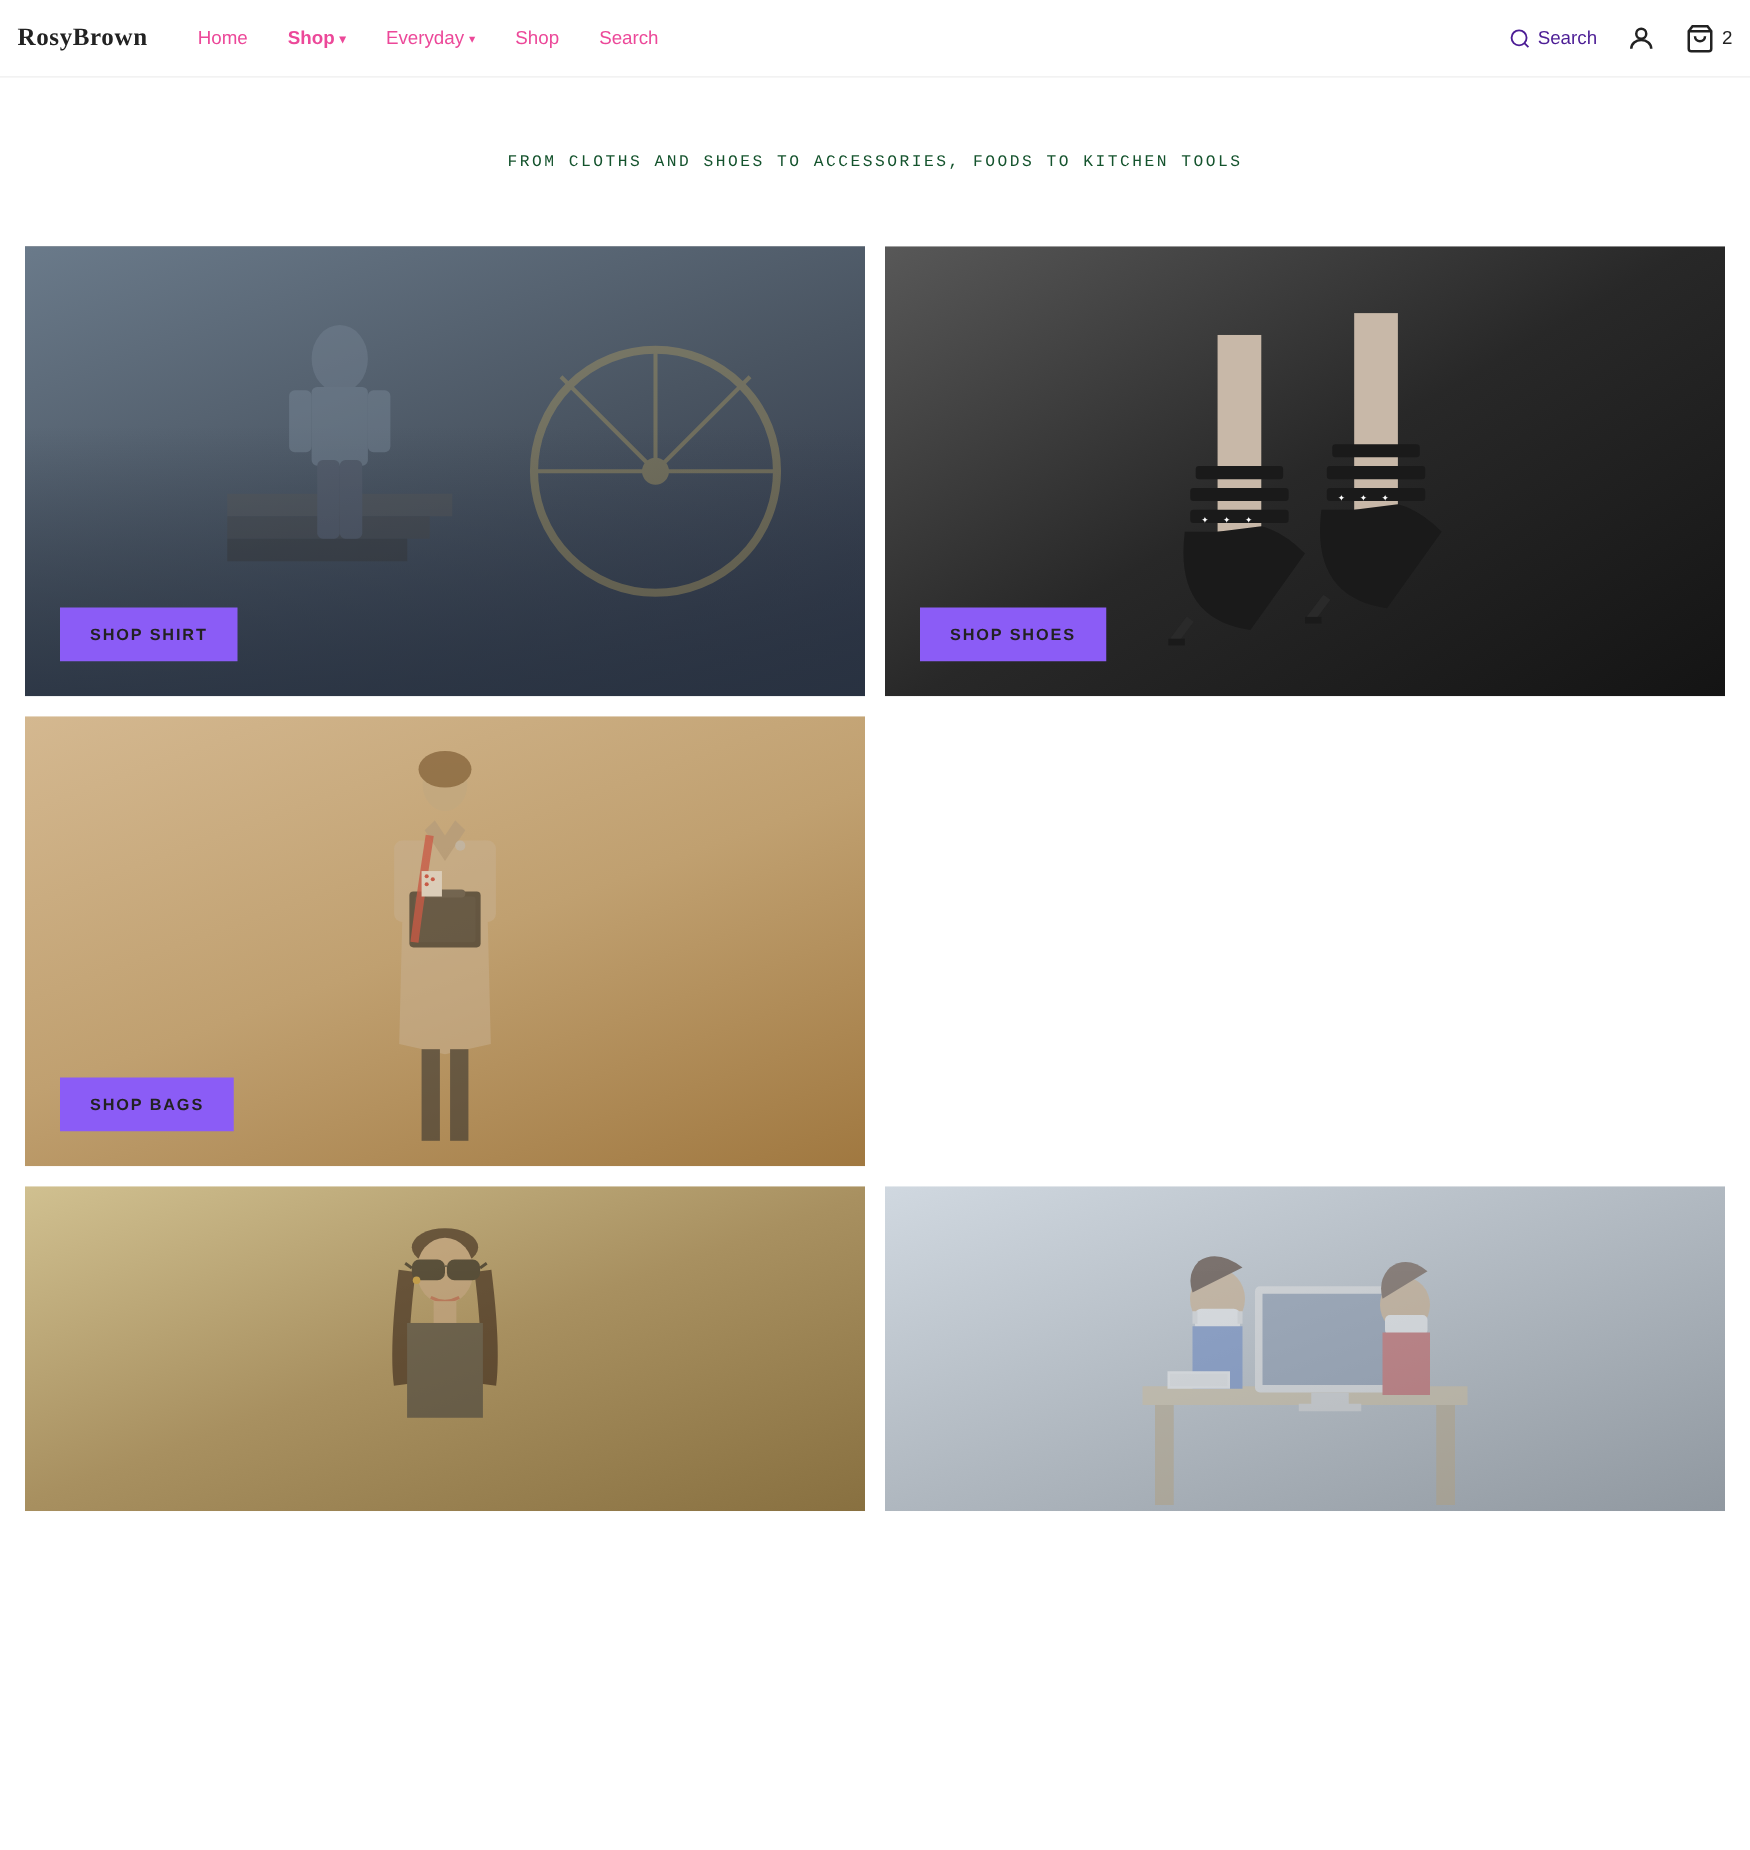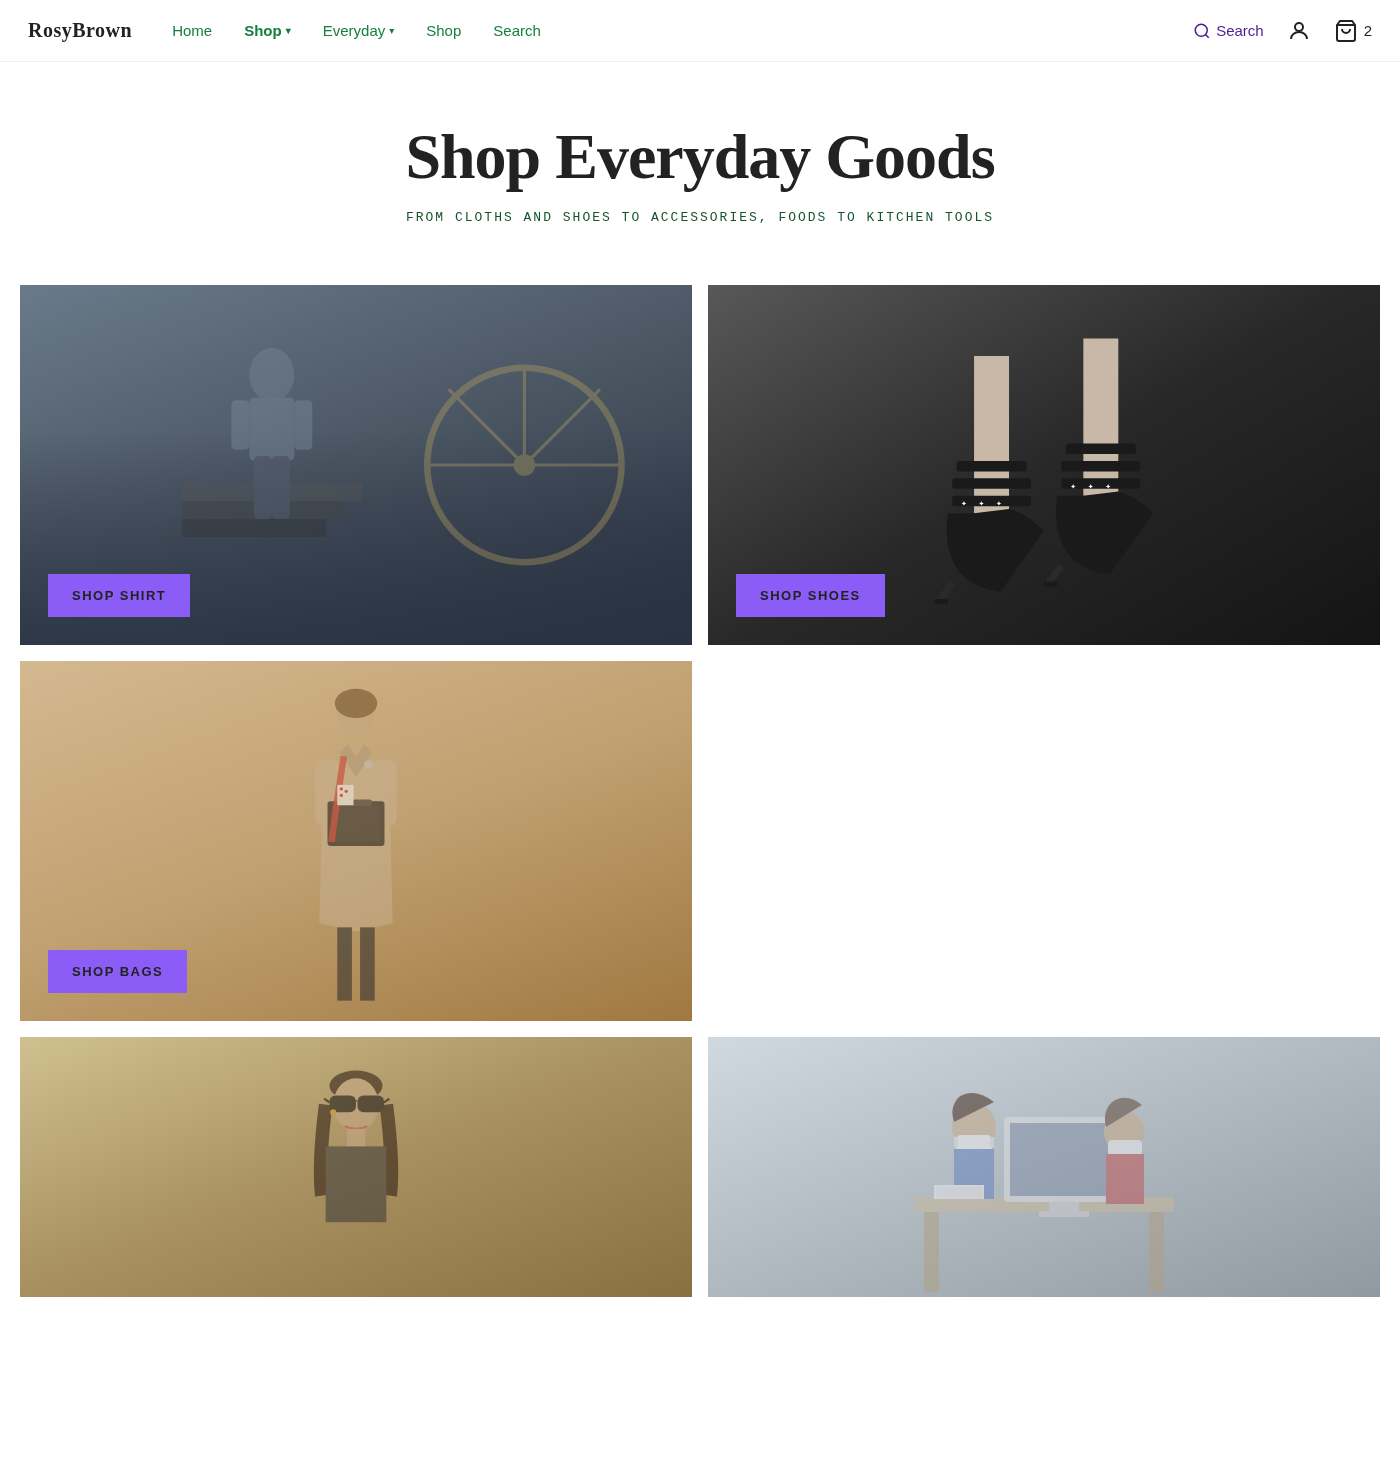--- a/index.html
+++ b/index.html
@@ -2,21 +2,21 @@
 <html><head>
   <meta charset="utf-8">
   <style>
     * { margin: 0; padding: 0; box-sizing: border-box; }
     body { font-family: Georgia, 'Times New Roman', serif; background: #fff; color: #222; }
 
     
     nav {
       display: flex;
       align-items: center;
-      padding: 0 28px;
+      padding: 0 14px;
       height: 62px;
       border-bottom: 1px solid #eee;
       position: sticky;
       top: 0;
       background: #fff;
       z-index: 100;
     }
     .nav-logo {
       font-size: 20px;
       font-weight: 700;
@@ -28,21 +28,21 @@
     .nav-links {
       display: flex;
       align-items: center;
       gap: 32px;
       flex: 1;
     }
     .nav-link {
       font-family: Arial, sans-serif;
       font-size: 15px;
       font-weight: 400;
-      color: #15803d;
+      color: #ec4899;
       cursor: pointer;
       display: flex;
       align-items: center;
       gap: 4px;
       text-decoration: none;
     }
     .nav-link.active { font-weight: 600; }
     .nav-link .chevron {
       font-size: 10px;
       display: inline-block;
@@ -173,21 +173,20 @@
         <path d="M6 2L3 6v14a2 2 0 002 2h14a2 2 0 002-2V6l-3-4z"></path>
         <line x1="3" y1="6" x2="21" y2="6"></line>
         <path d="M16 10a4 4 0 01-8 0"></path>
       </svg>
       <span class="cart-count">2</span>
     </div>
   </div>
 </nav>
 
 <section class="hero">
-  <h1 class="hero-title">Shop Everyday Goods</h1>
   <p class="hero-subtitle">FROM CLOTHS AND SHOES TO ACCESSORIES, FOODS TO KITCHEN TOOLS</p>
 </section>
 
 <div class="shop-grid">
 
   <div class="shop-card">
     <div style="width:100%;height:100%;background:#4a5562;position:relative;overflow:hidden;">
 
       <div style="position:absolute;inset:0;background:linear-gradient(160deg,#6a7a8a 0%,#4a5562 50%,#2a3040 100%);"></div>
 

